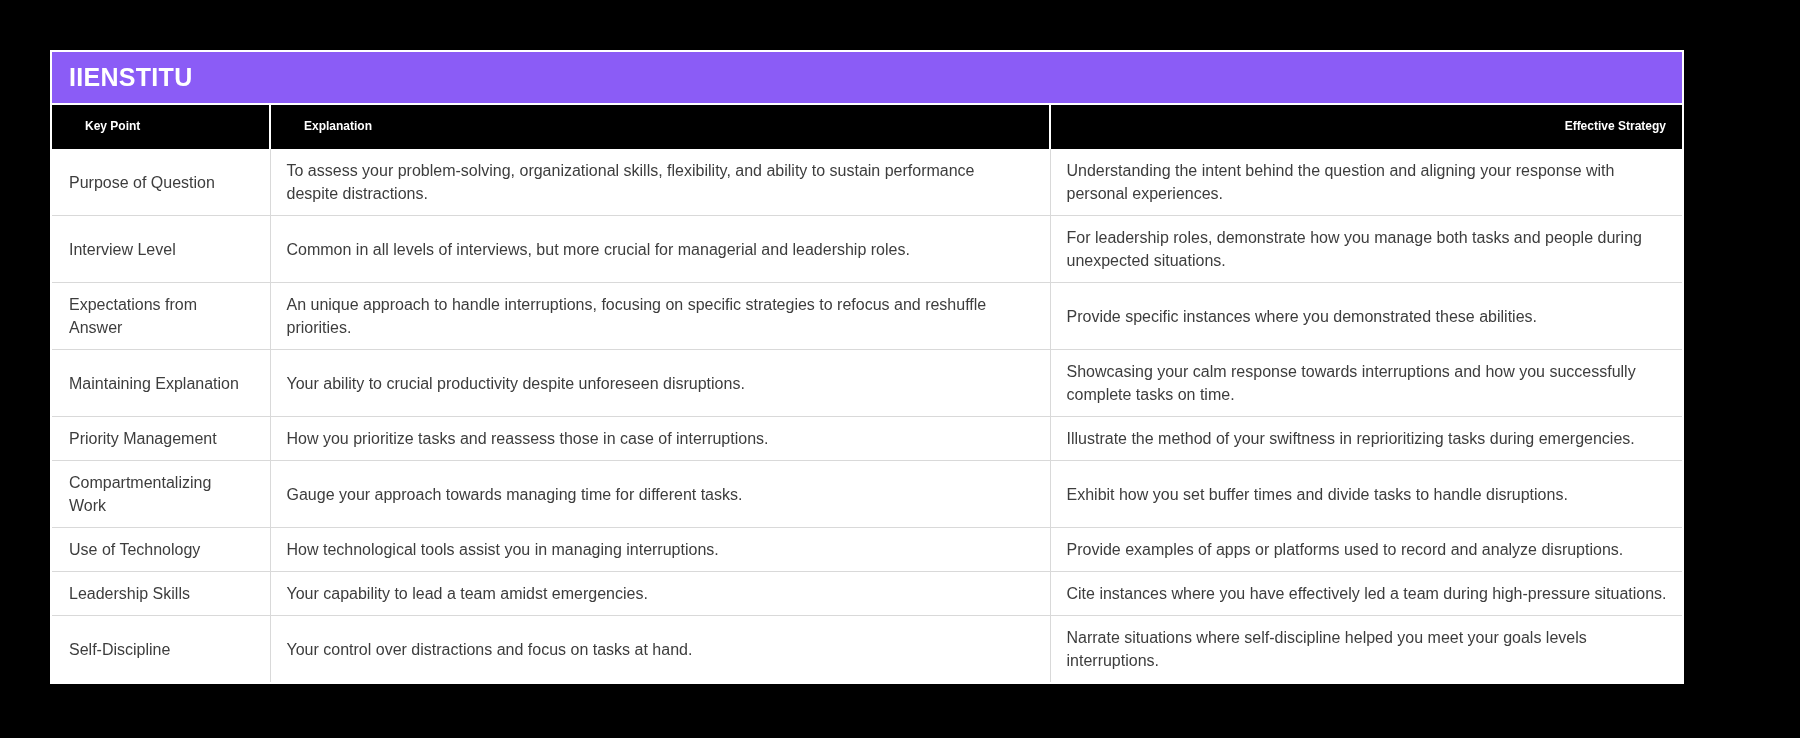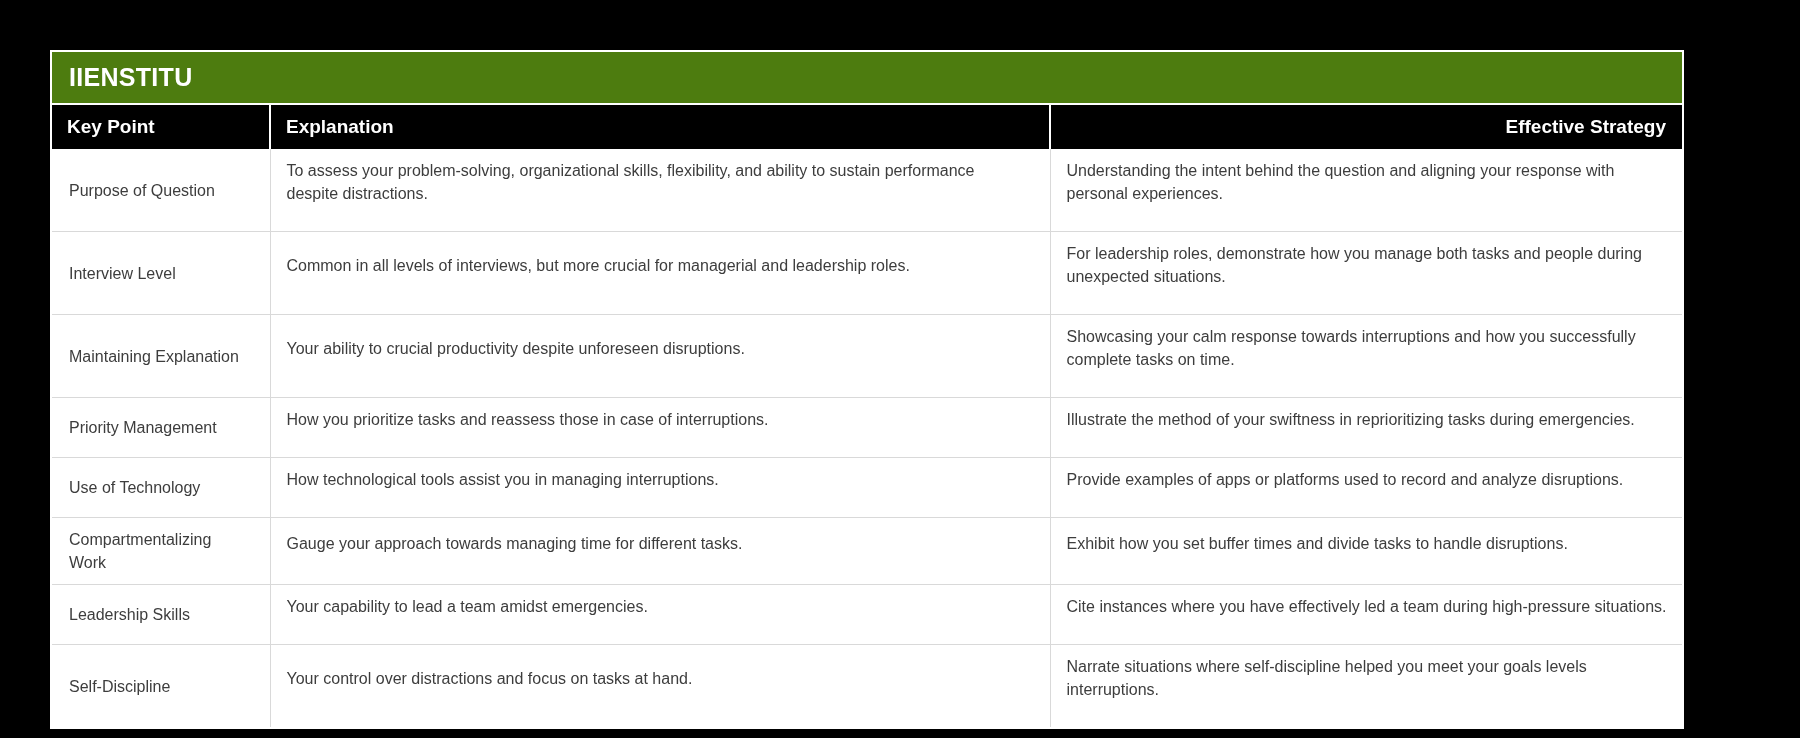--- a/index.html
+++ b/index.html
@@ -13,21 +13,21 @@
     height: 738px;
     position: relative;
     overflow: hidden;
   }
   .card {
     position: absolute;
     left: 50px;
     top: 50px;
     width: 1634px;
     box-sizing: border-box;
-    background: #4d7c0f;
+    background: #8b5cf6;
     border: 2px solid #ffffff;
   }
   .card-title {
     color: #ffffff;
     font-size: 25px;
     font-weight: bold;
     line-height: 27px;
     padding: 12px 17px 12px 17px;
     border-bottom: 2px solid #ffffff;
     letter-spacing: 0.3px;
@@ -37,33 +37,33 @@
     border-collapse: collapse;
     table-layout: fixed;
     background: #ffffff;
   }
   col.c1 { width: 218px; }
   col.c2 { width: 780px; }
   th {
     background: #000000;
     color: #ffffff;
     text-align: left;
-    font-size: 19px;
+    font-size: 12px;
     font-weight: bold;
     line-height: 21px;
-    padding: 11px 16px 12px 15px;
+    padding: 11px 16px 12px 33px;
     border-right: 2px solid #ffffff;
   }
   th:last-child { border-right: none; text-align: right; }
   td {
     font-size: 16px;
     color: #3d3d3d;
     line-height: 23px;
     vertical-align: middle;
-    padding: 10px 30px 26px 17px;
+    padding: 10px 30px 10px 17px;
     border-top: 1px solid #d9d9d9;
     word-wrap: break-word;
   }
   tbody tr:first-child td { border-top: none; }
   td + td {
     border-left: 1px solid #d9d9d9;
     padding-left: 16px;
   }
   td.cell-key { padding: 10px 21px 10px 17px; }
   td.cell-strategy { padding-right: 8px; }
@@ -91,38 +91,43 @@
     <td class="cell-key">Purpose of Question</td>
     <td class="cell-explanation">To assess your problem-solving, organizational skills, flexibility, and ability to sustain performance despite distractions.</td>
     <td class="cell-strategy">Understanding the intent behind the question and aligning your response with personal experiences.</td>
   </tr>
         <tr>
     <td class="cell-key">Interview Level</td>
     <td class="cell-explanation">Common in all levels of interviews, but more crucial for managerial and leadership roles.</td>
     <td class="cell-strategy">For leadership roles, demonstrate how you manage both tasks and people during unexpected situations.</td>
   </tr>
         <tr>
+    <td class="cell-key">Expectations from Answer</td>
+    <td class="cell-explanation">An unique approach to handle interruptions, focusing on specific strategies to refocus and reshuffle priorities.</td>
+    <td class="cell-strategy">Provide specific instances where you demonstrated these abilities.</td>
+  </tr>
+        <tr>
     <td class="cell-key">Maintaining Explanation</td>
     <td class="cell-explanation">Your ability to crucial productivity despite unforeseen disruptions.</td>
     <td class="cell-strategy">Showcasing your calm response towards interruptions and how you successfully complete tasks on time.</td>
   </tr>
         <tr>
     <td class="cell-key">Priority Management</td>
     <td class="cell-explanation">How you prioritize tasks and reassess those in case of interruptions.</td>
     <td class="cell-strategy">Illustrate the method of your swiftness in reprioritizing tasks during emergencies.</td>
   </tr>
         <tr>
+    <td class="cell-key">Compartmentalizing Work</td>
+    <td class="cell-explanation">Gauge your approach towards managing time for different tasks.</td>
+    <td class="cell-strategy">Exhibit how you set buffer times and divide tasks to handle disruptions.</td>
+  </tr>
+        <tr>
     <td class="cell-key">Use of Technology</td>
     <td class="cell-explanation">How technological tools assist you in managing interruptions.</td>
     <td class="cell-strategy">Provide examples of apps or platforms used to record and analyze disruptions.</td>
-  </tr>
-        <tr>
-    <td class="cell-key">Compartmentalizing Work</td>
-    <td class="cell-explanation">Gauge your approach towards managing time for different tasks.</td>
-    <td class="cell-strategy">Exhibit how you set buffer times and divide tasks to handle disruptions.</td>
   </tr>
         <tr>
     <td class="cell-key">Leadership Skills</td>
     <td class="cell-explanation">Your capability to lead a team amidst emergencies.</td>
     <td class="cell-strategy">Cite instances where you have effectively led a team during high-pressure situations.</td>
   </tr>
         <tr>
     <td class="cell-key">Self-Discipline</td>
     <td class="cell-explanation">Your control over distractions and focus on tasks at hand.</td>
     <td class="cell-strategy">Narrate situations where self-discipline helped you meet your goals levels interruptions.</td>

